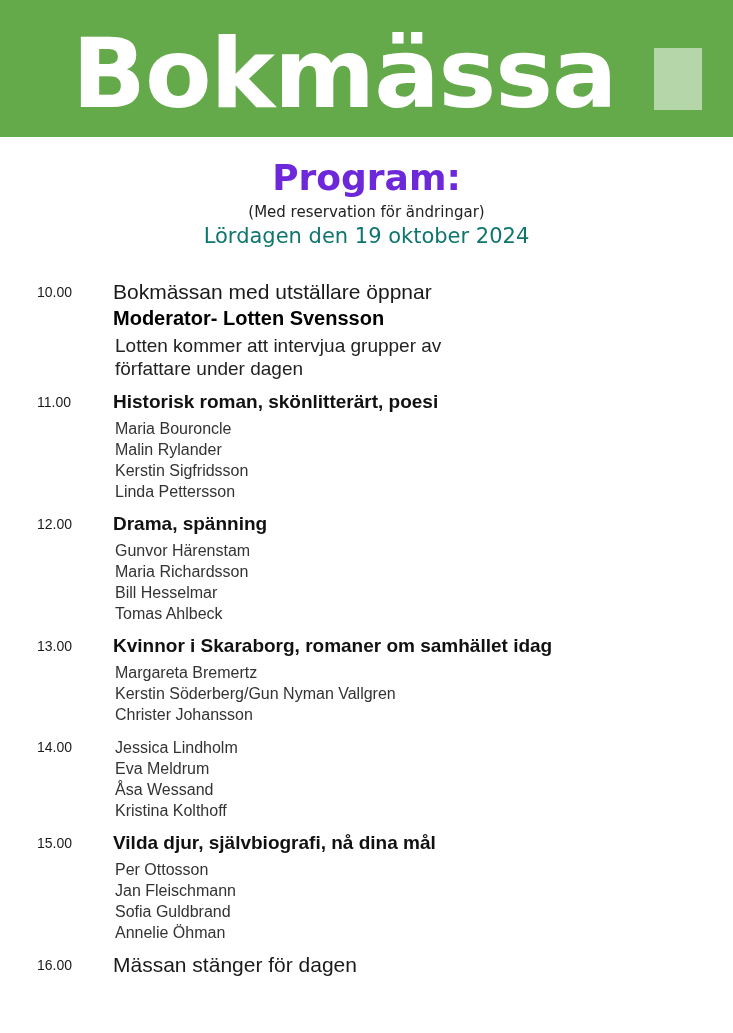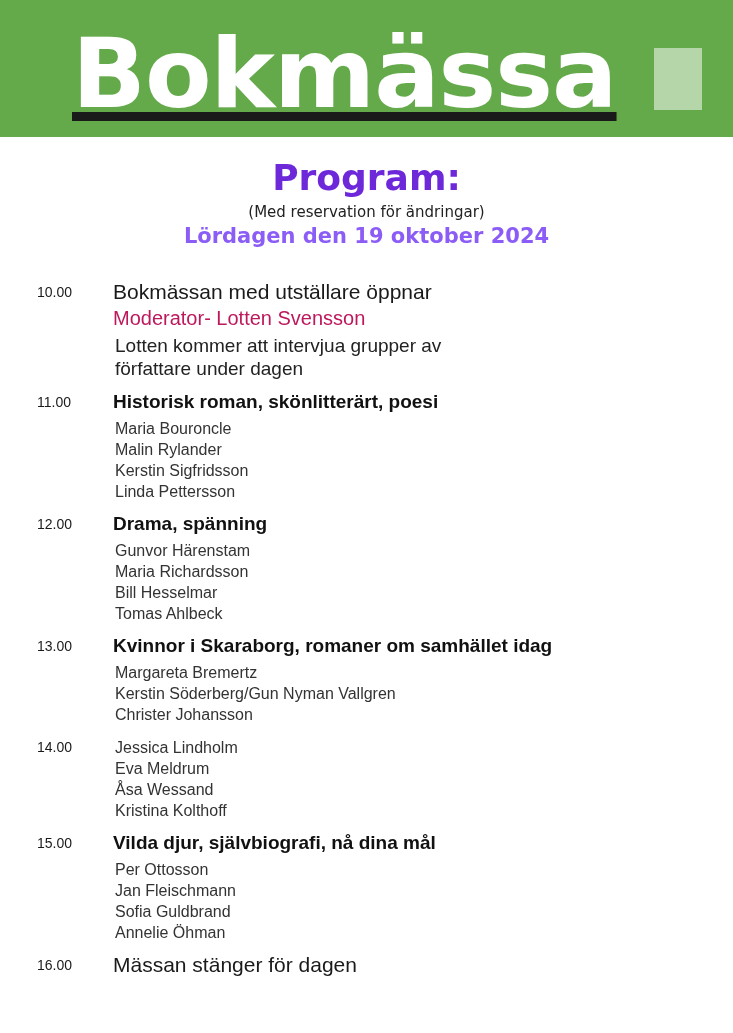--- a/index.html
+++ b/index.html
@@ -47,22 +47,21 @@
   .program-note{
     font-family:"DejaVu Sans",sans-serif;
     font-size:15px;
     line-height:19px;
     color:#222;
   }
   .program-date{
     font-family:"DejaVu Sans",sans-serif;
     font-size:21px;
     line-height:29px;
-    color:#8b5cf6;
-    font-weight:bold;
+    color:#0f766e;
   }
   
   .schedule{ margin-top:28px; }
   .entry{
     display:flex;
     padding-left:37px;
     margin-bottom:9px;
   }
   .time{
     flex:none;
@@ -79,22 +78,22 @@
   }
   .event-heading{
     font-size:19px;
     line-height:26px;
     font-weight:bold;
     color:#111;
   }
   .event-subtitle{
     font-size:20px;
     line-height:26px;
-    font-weight:normal;
-    color:#be185d;
+    font-weight:bold;
+    color:#000000;
   }
   .event-desc{
     margin-top:3px;
     padding-left:2px;
     font-size:19px;
     line-height:23px;
     color:#222;
     white-space:pre-line;
   }
   .speakers{
@@ -103,21 +102,21 @@
   }
   .speaker{
     font-size:16px;
     line-height:21px;
     color:#333;
   }
 </style>
 </head>
 <body>
 
-<div class="banner" style="background: rgb(100, 170, 74); text-decoration: underline;">
+<div class="banner" style="background: rgb(100, 170, 74);">
   <div class="banner-title" style="color: rgb(255, 255, 255);">Bokmässa</div>
   <div class="banner-highlight"></div>
 </div>
 
 <div class="header">
   <div class="program-title">Program:</div>
   <div class="program-note">(Med reservation för ändringar)</div>
   <div class="program-date">Lördagen den 19 oktober 2024</div>
 </div>
 

